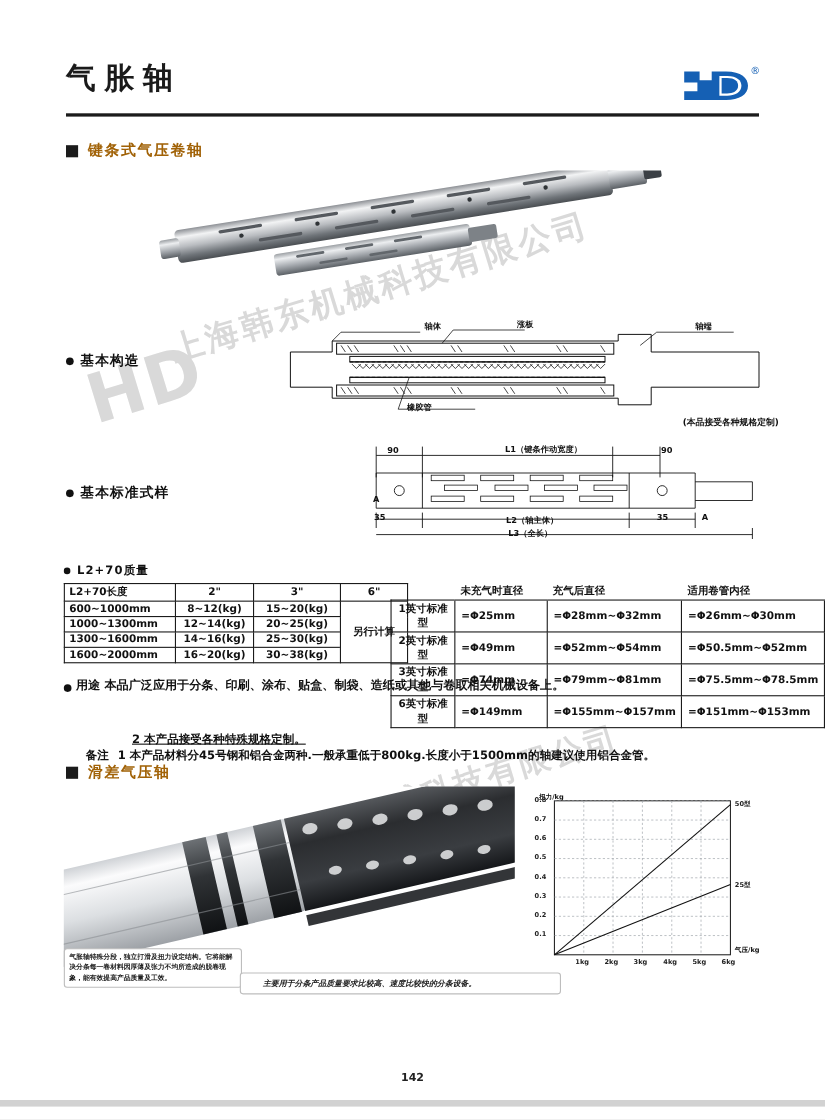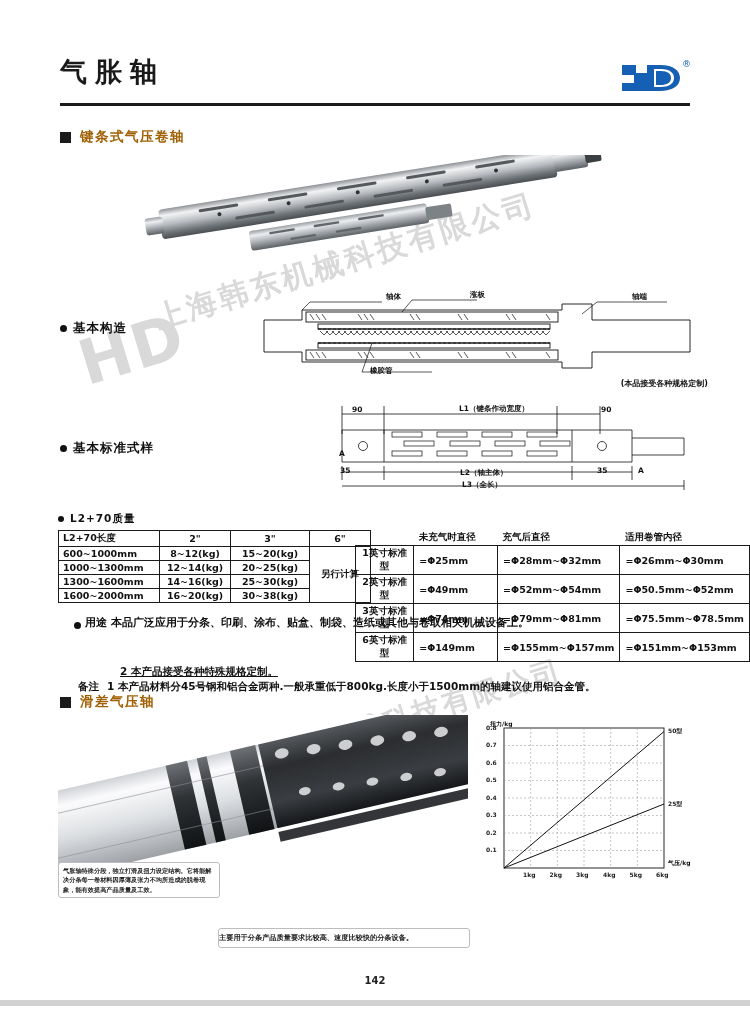--- a/index.html
+++ b/index.html
@@ -38,28 +38,28 @@
   table{border-collapse:collapse;font-size:9.5px;font-weight:700;color:#111;}
   .tblA{position:absolute;left:58px;top:530px;}
   .tblA td,.tblA th{border:1px solid #1b1b1b;padding:1px 4px;text-align:center;font-weight:700;}
   .tblA td.lf{text-align:left;}
   .tblB{position:absolute;left:355px;top:530px;}
   .tblB td,.tblB th{border:1px solid #1b1b1b;padding:1px 5px;text-align:left;font-weight:700;}
   .tblB td.lf{text-align:center;margin-left:16px;}
   .hdrow td{border-top:none;border-left:none;border-right:none;}
 
   
-  .use{position:absolute;left:74px;top:615px;font-size:11px;font-weight:700;color:#111;display:flex;gap:4px;align-items:center;}
+  .use{position:absolute;left:58px;top:615px;font-size:11px;font-weight:700;color:#111;display:flex;gap:4px;align-items:center;}
   .rem{position:absolute;left:78px;font-size:10.5px;font-weight:700;color:#111;}
 
   
   .photo2{position:absolute;left:58px;top:715px;width:410px;height:185px;}
   .capbox{position:absolute;border:1px solid #bdbdbd;background:#fff;border-radius:3px;}
   .cap-l{left:58px;top:862px;width:152px;padding:3px 4px;font-size:6.2px;line-height:1.5;font-weight:700;color:#222;}
-  .cap-r{left:218px;top:928px;width:250px;padding:4px 0;font-size:7.2px;line-height:1.4;font-weight:700;color:#222;}
+  .cap-r{left:218px;top:884px;width:250px;padding:4px 20px;font-size:7.2px;line-height:1.4;font-weight:700;color:#222;font-style:italic;}
 
   
   .chartwrap{position:absolute;left:480px;top:718px;width:228px;height:190px;}
   .chart-title{font-size:10.5px;font-weight:700;color:#111;display:flex;align-items:center;gap:6px;margin-bottom:4px;}
   .axis-note{position:absolute;font-size:6px;font-weight:700;color:#111;}
   .tick{position:absolute;font-size:6px;font-weight:700;color:#222;}
 
   .pageno{position:absolute;left:0;right:0;top:975px;text-align:center;font-size:10px;color:#222;font-weight:700;}
   .botline{position:absolute;left:0;top:1000px;width:750px;height:6px;background:#d2d2d2;}
 </style>

